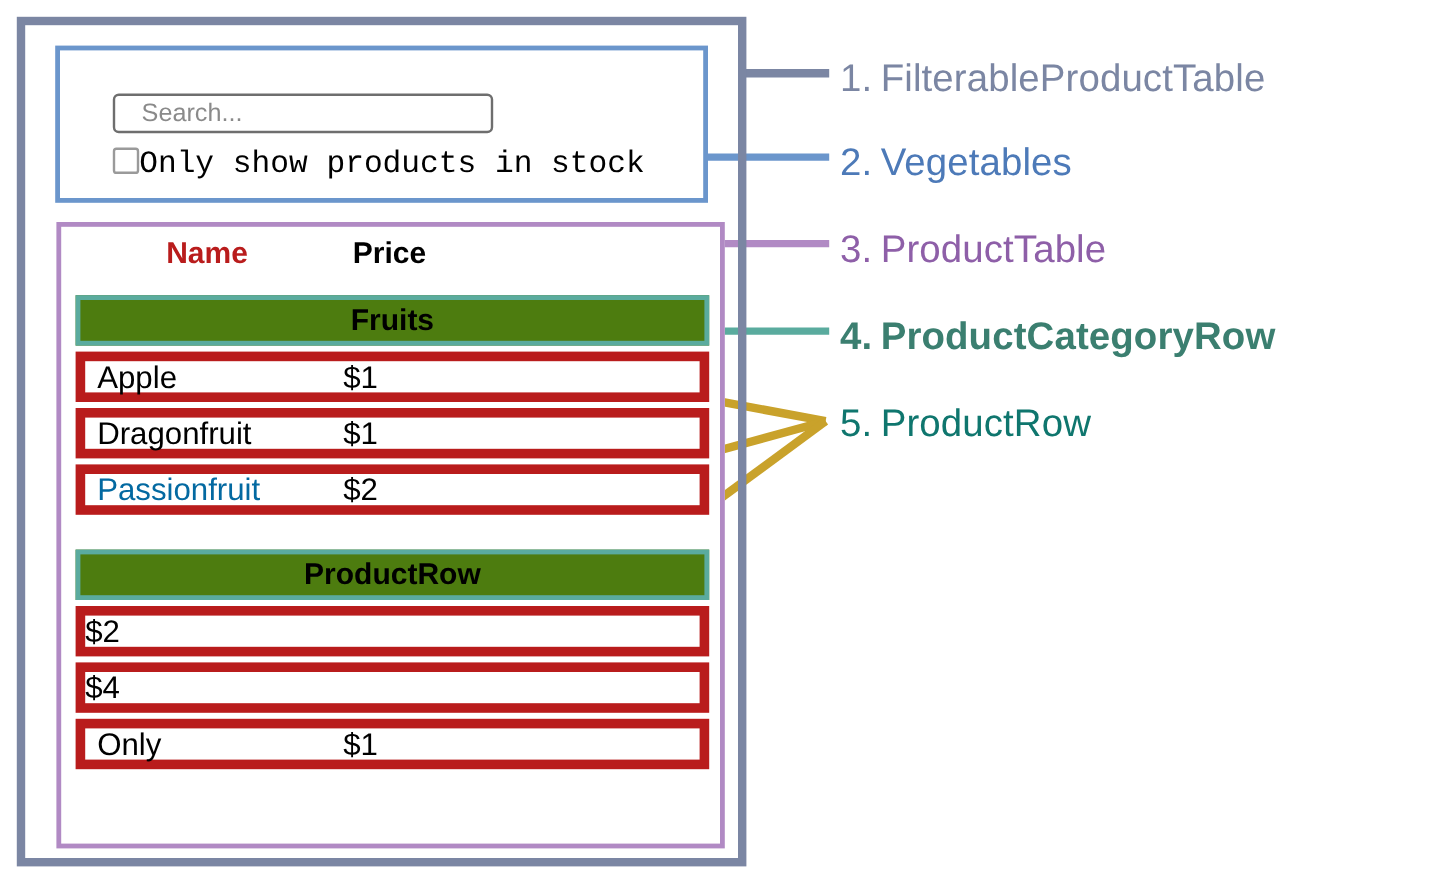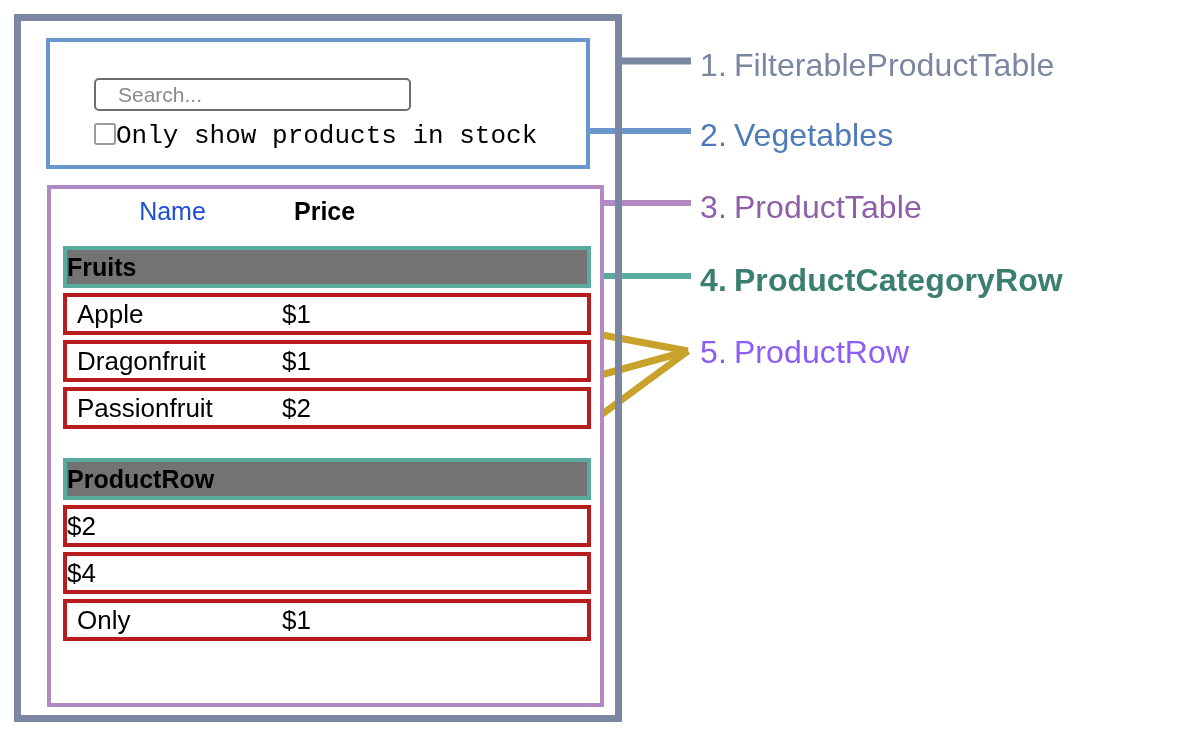--- a/index.html
+++ b/index.html
@@ -107,22 +107,22 @@
     left: 0;
     top: 8px;
     width: 100%;
     height: 38px;
     display: flex;
   }
   .th-name {
     width: 243px;
     text-align: center;
     font-size: 25px;
-    font-weight: normal;
-    color: #1d4ed8;
+    font-weight: bold;
+    color: #b91c1c;
   }
   .th-price {
     width: 150px;
     text-align: left;
     font-size: 25px;
     font-weight: bold;
     color: #000000;
   }
 
   .rows-area {
@@ -131,51 +131,52 @@
     top: 57px;
     width: 528px;
   }
 
   
   .category-row {
     width: 528px;
     height: 42px;
     border: 4px solid #5aab9e;
     box-sizing: border-box;
-    background: #737373;
+    background: #4d7c0f;
     display: flex;
     align-items: center;
+    justify-content: center;
     margin-bottom: 5px;
   }
   .category-label {
     font-size: 25px;
     font-weight: bold;
     color: #000000;
   }
 
   
   .product-row {
     width: 528px;
     height: 42px;
-    border: 4px solid #b91c1c;
+    border: 8px solid #b91c1c;
     box-sizing: border-box;
     background: #ffffff;
     display: flex;
     align-items: center;
     margin-bottom: 5px;
   }
   .pr-name {
     width: 205px;
     padding-left: 10px;
     font-size: 26px;
     color: #000000;
     white-space: nowrap;
   }
   .pr-name.out-of-stock {
-    color: #000000;
+    color: #0369a1;
   }
   .pr-price {
     font-size: 26px;
     color: #000000;
   }
   .group-gap {
     height: 24px;
   }
 
   
@@ -273,15 +274,15 @@
 </div>
 <div class="legend-item" style="left:700px; top:117px; color:#4d7ab8;">
   <span class="legend-num">2.</span><span>Vegetables</span>
 </div>
 <div class="legend-item" style="left:700px; top:189px; color:#8e5fa8;">
   <span class="legend-num">3.</span><span>ProductTable</span>
 </div>
 <div class="legend-item" style="left:700px; top:262px; color:#3b7f70;font-weight:bold;">
   <span class="legend-num">4.</span><span>ProductCategoryRow</span>
 </div>
-<div class="legend-item" style="left:700px; top:334px; color:#8b5cf6;">
+<div class="legend-item" style="left:700px; top:334px; color:#0f766e;">
   <span class="legend-num">5.</span><span>ProductRow</span>
 </div>
 
 </body></html>

